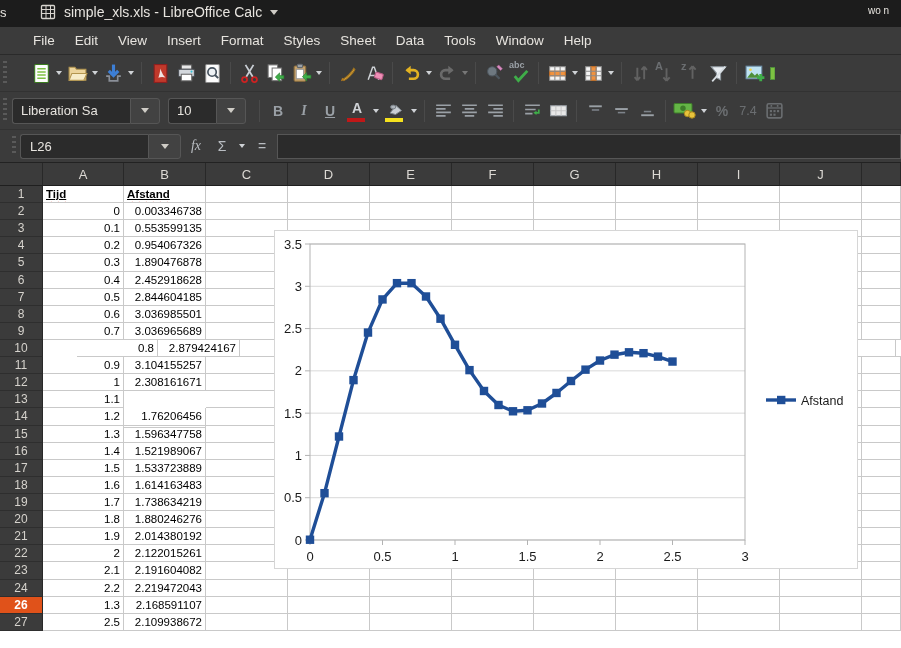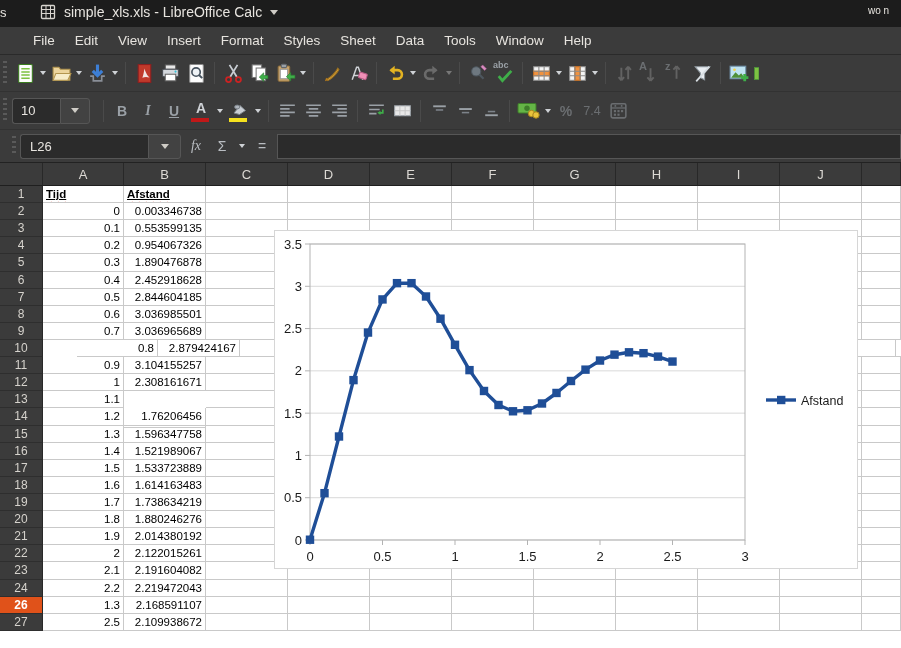--- a/index.html
+++ b/index.html
@@ -18,21 +18,21 @@
   #topbar .clock { position:absolute; left:868px; top:5px; font-size:10px; white-space:nowrap; }
 
   
   #menubar { position:absolute; left:0; top:27px; width:901px; height:28px;
     background:#3b3b3b; display:flex; align-items:center; padding-left:24px; gap:2px;
     border-bottom:1px solid #2a2a2a; }
   .menu-item { color:#e7e4df; font-size:13.5px; padding:4px 9px; border-radius:2px; }
 
   
   #tb1 { position:absolute; left:0; top:55px; width:901px; height:37px; background:#3b3b3b;
-    display:flex; align-items:center; padding-left:12px; border-bottom:1px solid #323232; overflow:hidden; }
+    display:flex; align-items:center; padding-left:28px; border-bottom:1px solid #323232; overflow:hidden; }
   #tb2 { position:absolute; left:0; top:92px; width:901px; height:38px; background:#3b3b3b;
     display:flex; align-items:center; padding-left:12px; border-bottom:1px solid #323232; overflow:hidden; }
   .grip { position:absolute; left:3px; top:6px; bottom:6px; width:4px;
     background:repeating-linear-gradient(to bottom,#5a5a5a 0 2px,transparent 2px 5px); }
   .tbtn { height:28px; min-width:26px; display:flex; align-items:center; justify-content:center;
     padding:0 2px; border-radius:2px; position:relative; color:#cfd2d6; }
   .tbtn.disabled { opacity:.5; }
   .tb-sep { width:1px; height:22px; background:#2c2c2c; border-right:1px solid #4a4a4a; margin:0 5px; }
   .dd { width:10px; height:28px; display:flex; align-items:center; justify-content:center; }
   .dd b { width:0; height:0; border-left:3.5px solid transparent; border-right:3.5px solid transparent;
@@ -339,20 +339,26 @@
       <span style="display: flex;">
         <svg width="6" height="21" viewBox="0 0 6 20">
           <rect x="1.5" y="4" width="4.5" height="12" fill="#7dc142" stroke="#4f8f3a"></rect>
         </svg>
       </span>
     </span>
   </div>
 
 <div id="tb2">
   <span class="grip"></span>
+  <span class="combo">
+    <span class="field" style="width:118px">Liberation Sa</span>
+    <span class="btn">
+        <b class="caret"></b>
+      </span>
+  </span>
   <span class="combo">
     <span class="field" style="width:48px">10</span>
     <span class="btn">
         <b class="caret"></b>
       </span>
   </span>
   <span class="tb-sep"></span>
 <span class="tbtn">
       <span class="glyph">B</span>
     </span>

